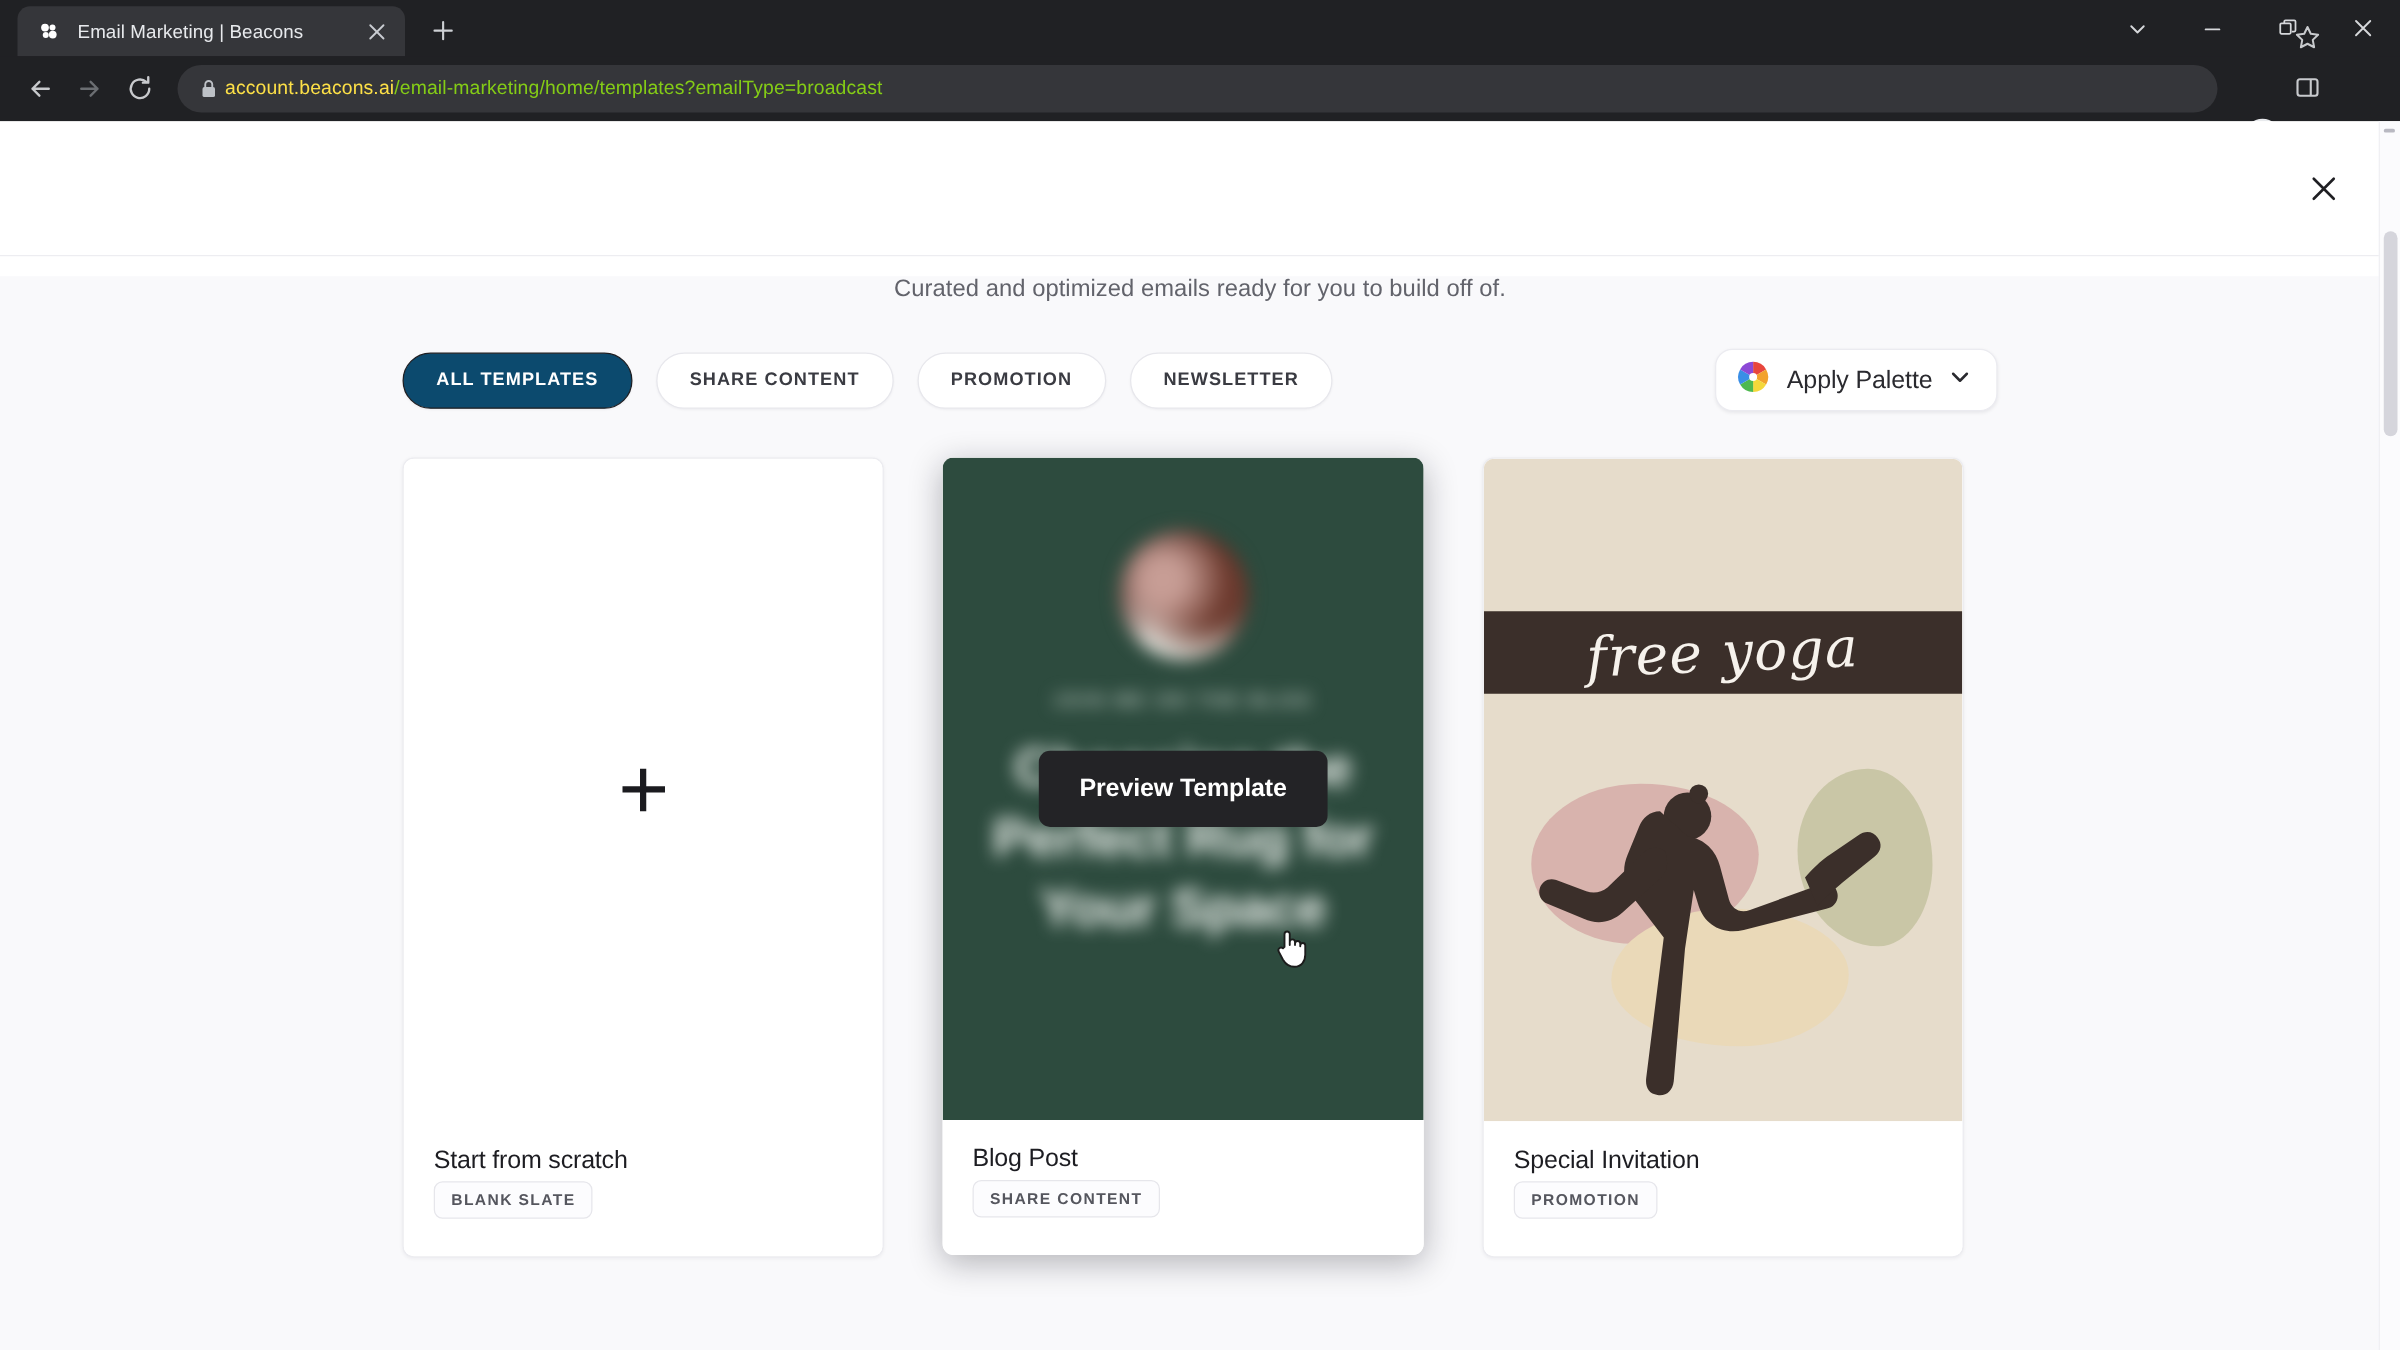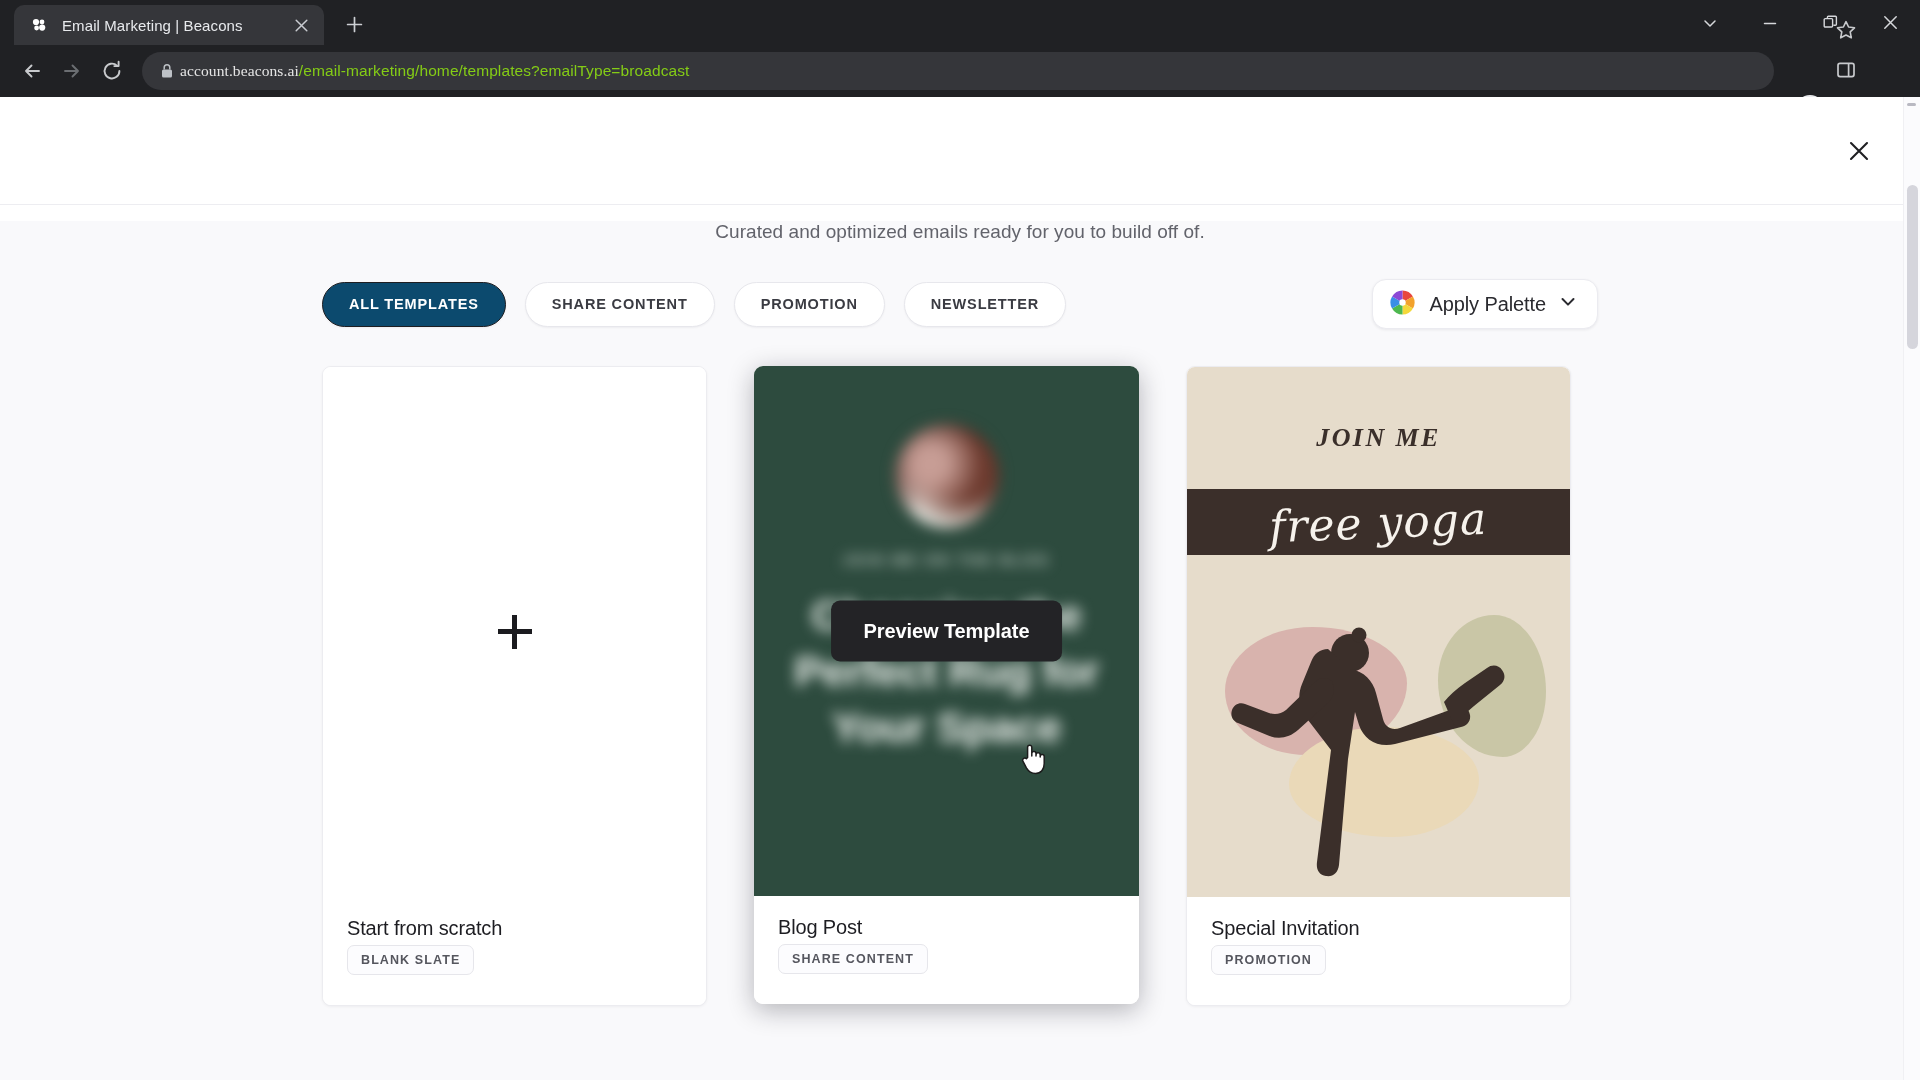--- a/index.html
+++ b/index.html
@@ -59,21 +59,21 @@
     color:#c8cacd; flex:0 0 40px;
   }
   .navbtn.dim { color:#6b6e72; }
   .omnibox {
     flex:1; height:38px; margin:0 10px 0 10px; background:#35363a;
     border-radius:19px; display:flex; align-items:center; padding:0 12px;
     min-width:0;
   }
   .lock { width:26px; flex:0 0 26px; display:flex; align-items:center; justify-content:center; color:#bdc1c6; }
   .urltext { font-size:15.5px; white-space:nowrap; overflow:hidden; letter-spacing:.1px; }
-  .urltext .host { color:#e5e5e5;font-family:Liberation Serif, serif; }
+  .urltext .host { color:#fde047; }
   .urltext .path { color:#84cc16; }
   .tb-icons { display:flex; align-items:center; gap:0;flex-direction:column; }
   .tbicon { width:40px; height:40px; display:flex; align-items:center; justify-content:center; color:#c8cacd; }
   .incognito-pill {
     display:flex; align-items:center; gap:9px; height:38px;
     padding:0 14px 0 8px; border-radius:19px; margin-left:4px;
   }
   .incognito-badge {
     width:28px; height:28px; border-radius:50%; background:#e8eaed;
     display:flex; align-items:center; justify-content:center;
@@ -422,21 +422,20 @@
           </div>
           <div class="card-meta">
             <div class="card-name">Blog Post</div>
             <div class="card-tag">SHARE CONTENT</div>
           </div>
         </div>
 
         <div class="card">
           <div class="thumb">
             <div class="yoga-thumb">
-              <div class="yoga-joinme">JOIN ME</div>
               <div class="yoga-band">
                 <span class="yoga-script">free yoga</span>
               </div>
               <div class="yoga-art">
                 <div class="blob blob-pink"></div>
                 <div class="blob blob-olive"></div>
                 <div class="blob blob-tan"></div>
                 <svg width="385" height="342" viewBox="0 0 385 342" style="position:absolute;left:0;top:0;">
                   <g fill="#3b2f2a">
                     <circle cx="163" cy="98" r="19"></circle>

